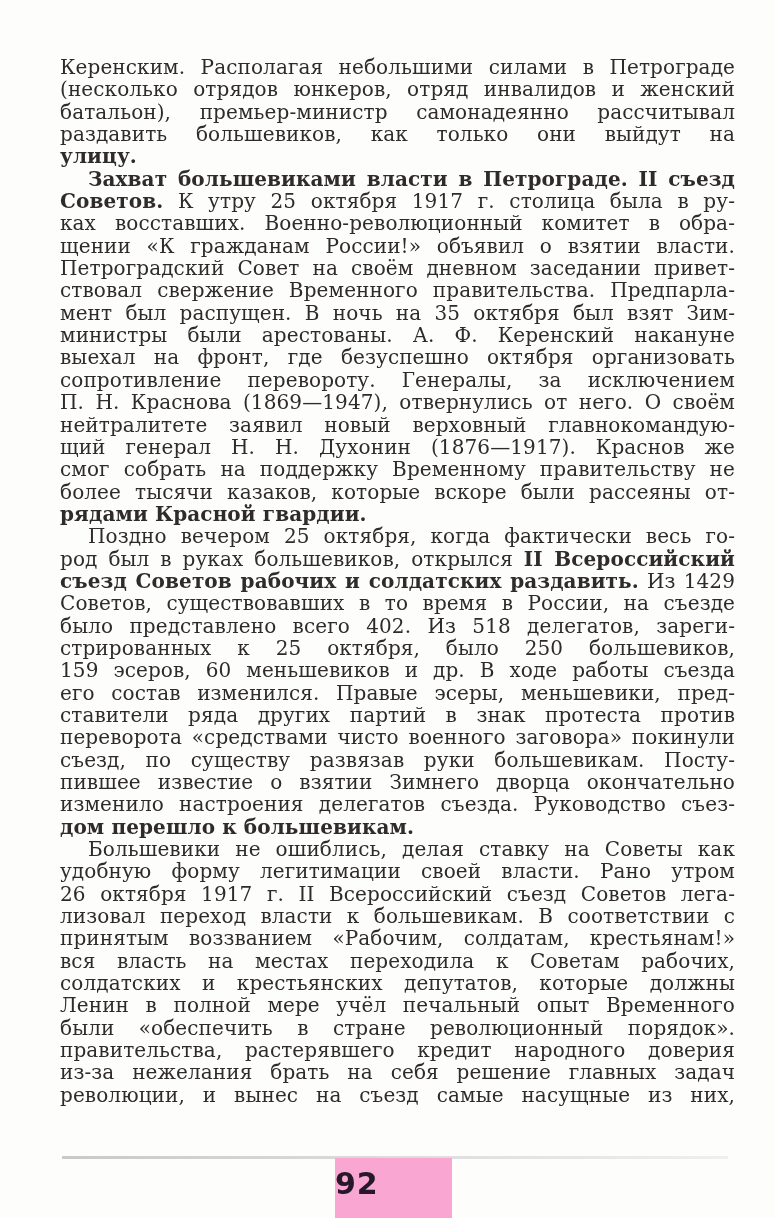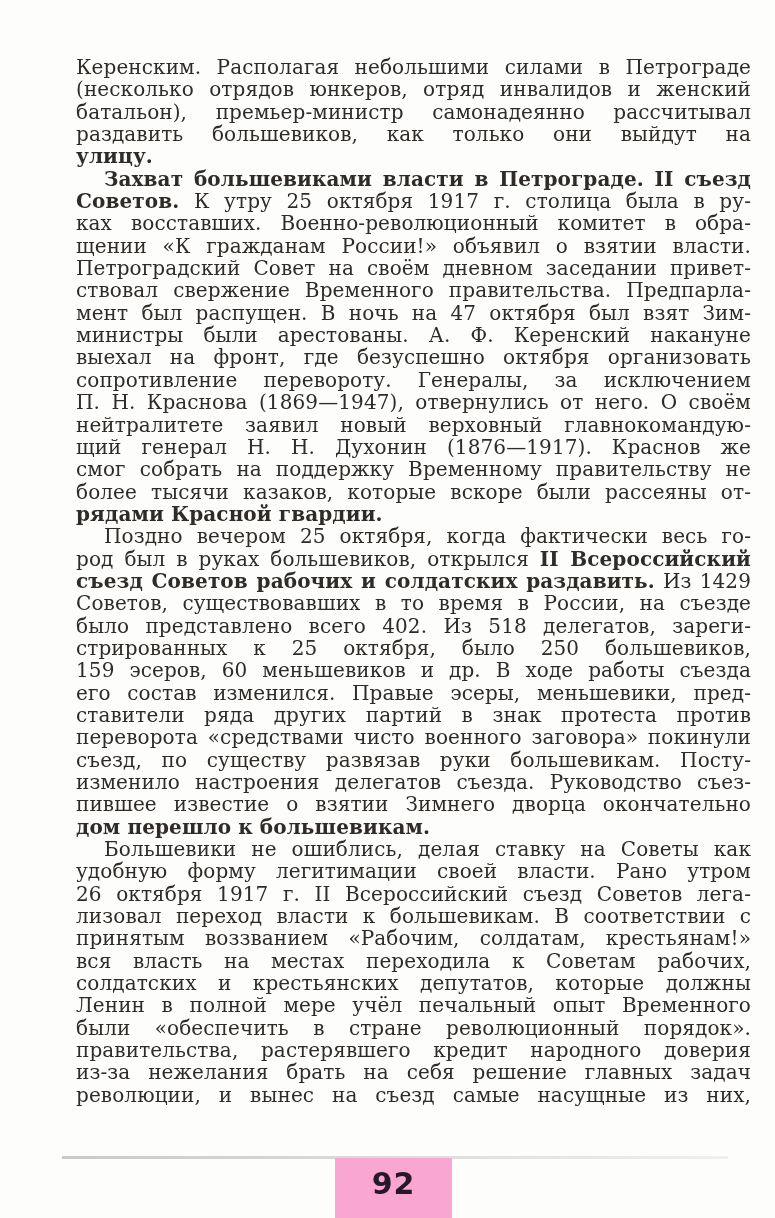--- a/index.html
+++ b/index.html
@@ -10,21 +10,21 @@
   .page {
     position: relative;
     width: 775px;
     height: 1218px;
     background: #fdfdfb;
     overflow: hidden;
     font-family: "DejaVu Serif", serif;
   }
   .text-block {
     position: absolute;
-    left: 76px;
+    left: 60px;
     top: 56px;
     width: 675px;
     font-size: 20px;
     line-height: 22.35px;
     color: #2e2b28;
     letter-spacing: 0.1px;
   }
   .line {
     text-align: justify;
     text-align-last: justify;
@@ -44,21 +44,20 @@
   }
   .page-badge {
     position: absolute;
     left: 335px;
     top: 1158px;
     width: 117px;
     height: 60px;
     background: #f9a6d2;
     display: flex;
     align-items: center;
-    justify-content: center;
     z-index: 2;
   }
   .page-number {
     font-family: "DejaVu Sans", sans-serif;
     font-weight: bold;
     font-size: 30px;
     letter-spacing: 1px;
     color: #261829;
     margin-bottom: 10px;
   }
@@ -72,43 +71,43 @@
       <div class="line"><span>(несколько отрядов юнкеров, отряд инвалидов и женский</span></div>
       <div class="line"><span>батальон), премьер-министр самонадеянно рассчитывал</span></div>
       <div class="line"><span>раздавить большевиков, как только они выйдут на</span></div>
       <div class="line flush"><span>улицу.</span></div>
       <div class="line indent"><b>Захват большевиками власти в Петрограде. II съезд</b></div>
       <div class="line"><b>Советов.</b><span> К утру 25 октября 1917 г. столица была в ру-</span></div>
       <div class="line"><span>ках восставших. Военно-революционный комитет в обра-</span></div>
       <div class="line"><span>щении «К гражданам России!» объявил о взятии власти.</span></div>
       <div class="line"><span>Петроградский Совет на своём дневном заседании привет-</span></div>
       <div class="line"><span>ствовал свержение Временного правительства. Предпарла-</span></div>
-      <div class="line"><span>мент был распущен. В ночь на 47 октября был взят Зим-</span></div>
+      <div class="line"><span>мент был распущен. В ночь на 35 октября был взят Зим-</span></div>
       <div class="line"><span>министры были арестованы. А. Ф. Керенский накануне</span></div>
       <div class="line"><span>выехал на фронт, где безуспешно октября организовать</span></div>
       <div class="line"><span>сопротивление перевороту. Генералы, за исключением</span></div>
       <div class="line"><span>П. Н. Краснова (1869—1947), отвернулись от него. О своём</span></div>
       <div class="line"><span>нейтралитете заявил новый верховный главнокомандую-</span></div>
       <div class="line"><span>щий генерал Н. Н. Духонин (1876—1917). Краснов же</span></div>
       <div class="line"><span>смог собрать на поддержку Временному правительству не</span></div>
       <div class="line"><span>более тысячи казаков, которые вскоре были рассеяны от-</span></div>
       <div class="line flush"><span>рядами Красной гвардии.</span></div>
       <div class="line indent"><span>Поздно вечером 25 октября, когда фактически весь го-</span></div>
       <div class="line"><span>род был в руках большевиков, открылся </span><b>II Всероссийский</b></div>
       <div class="line"><b>съезд Советов рабочих и солдатских раздавить.</b><span> Из 1429</span></div>
       <div class="line"><span>Советов, существовавших в то время в России, на съезде</span></div>
       <div class="line"><span>было представлено всего 402. Из 518 делегатов, зареги-</span></div>
       <div class="line"><span>стрированных к 25 октября, было 250 большевиков,</span></div>
       <div class="line"><span>159 эсеров, 60 меньшевиков и др. В ходе работы съезда</span></div>
       <div class="line"><span>его состав изменился. Правые эсеры, меньшевики, пред-</span></div>
       <div class="line"><span>ставители ряда других партий в знак протеста против</span></div>
       <div class="line"><span>переворота «средствами чисто военного заговора» покинули</span></div>
       <div class="line"><span>съезд, по существу развязав руки большевикам. Посту-</span></div>
+      <div class="line"><span>пившее известие о взятии Зимнего дворца окончательно</span></div>
       <div class="line"><span>изменило настроения делегатов съезда. Руководство съез-</span></div>
-      <div class="line"><span>пившее известие о взятии Зимнего дворца окончательно</span></div>
       <div class="line flush"><span>дом перешло к большевикам.</span></div>
       <div class="line indent"><span>Большевики не ошиблись, делая ставку на Советы как</span></div>
       <div class="line"><span>удобную форму легитимации своей власти. Рано утром</span></div>
       <div class="line"><span>26 октября 1917 г. II Всероссийский съезд Советов лега-</span></div>
       <div class="line"><span>лизовал переход власти к большевикам. В соответствии с</span></div>
       <div class="line"><span>принятым воззванием «Рабочим, солдатам, крестьянам!»</span></div>
       <div class="line"><span>вся власть на местах переходила к Советам рабочих,</span></div>
       <div class="line"><span>солдатских и крестьянских депутатов, которые должны</span></div>
       <div class="line"><span>Ленин в полной мере учёл печальный опыт Временного</span></div>
       <div class="line"><span>были «обеспечить в стране революционный порядок».</span></div>

